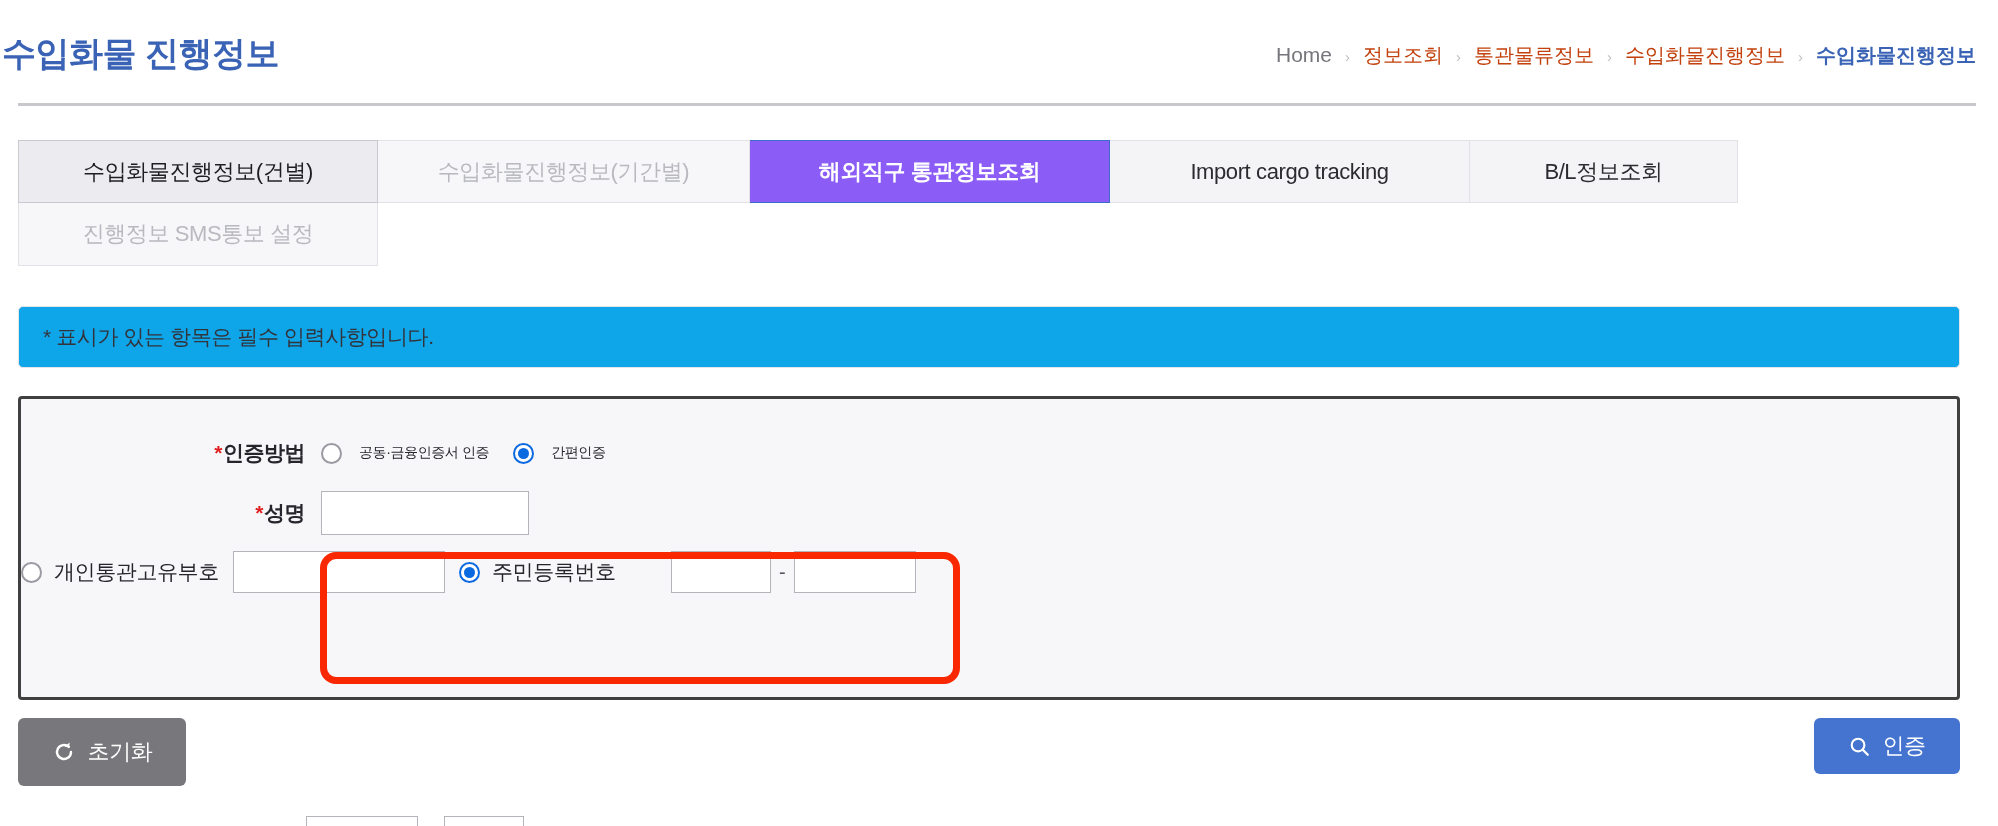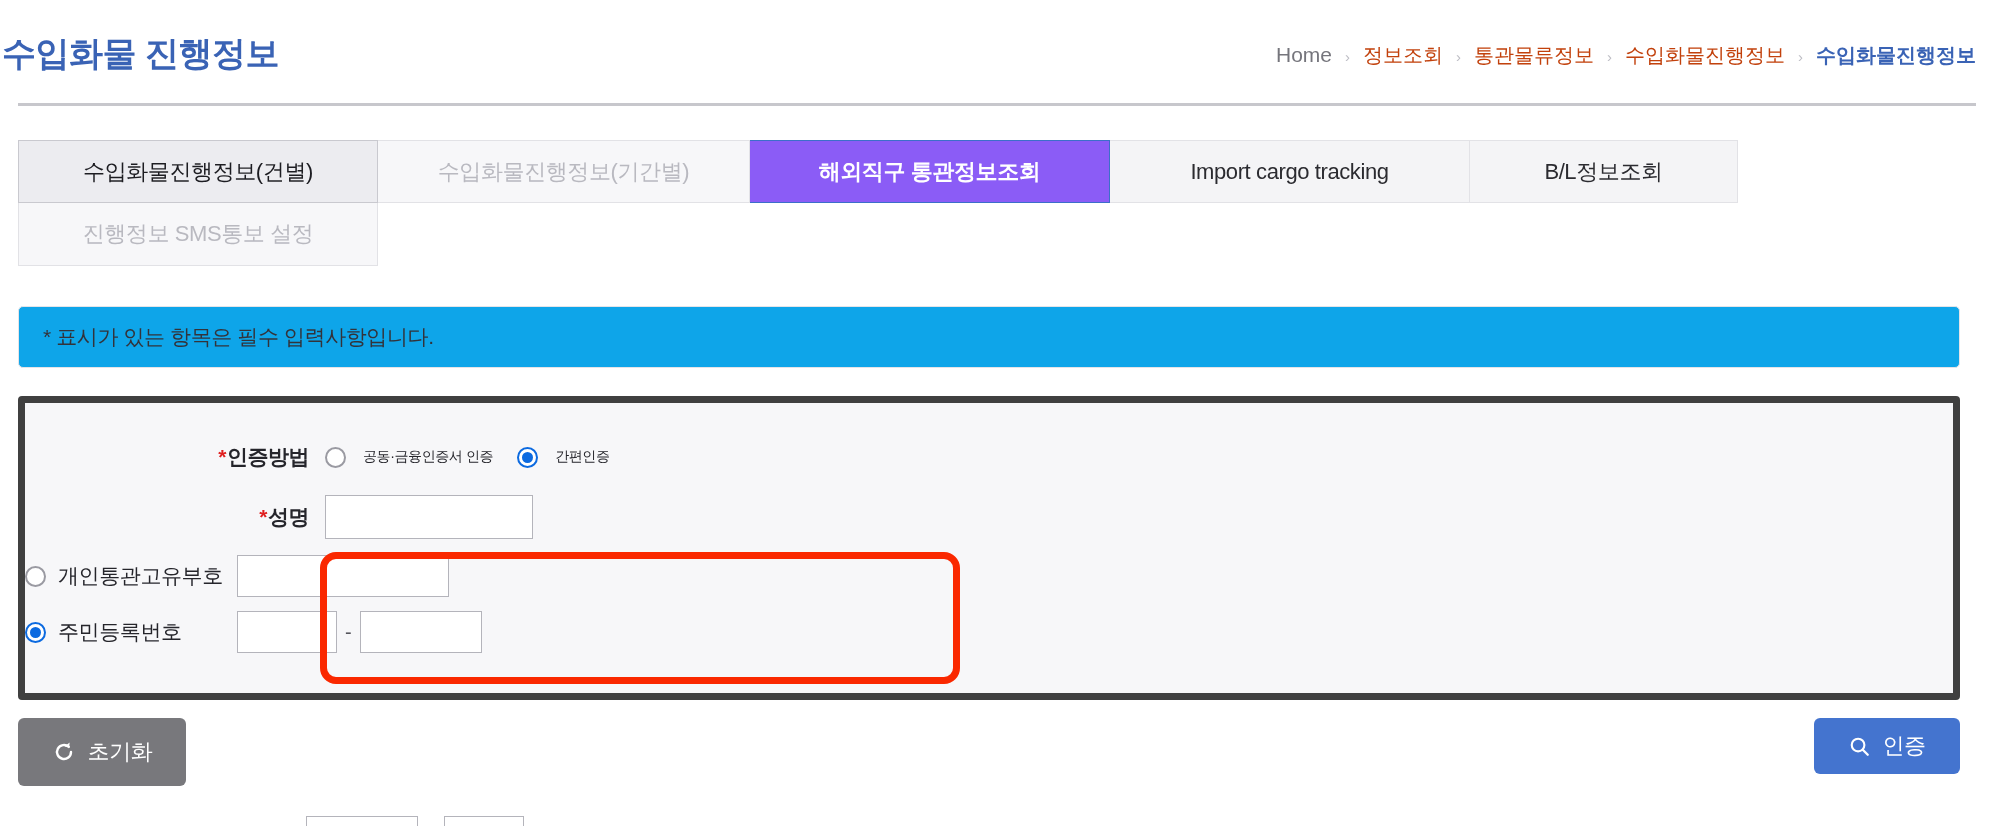--- a/index.html
+++ b/index.html
@@ -125,21 +125,21 @@
   }
 
   
   .form-panel {
     position: absolute;
     left: 18px;
     top: 396px;
     width: 1942px;
     height: 304px;
     background: #f7f7f9;
-    border: 7px solid #404040;
+    border: 3px solid #404040;
     border-radius: 4px;
   }
   .form-row {
     display: flex;
     align-items: center;
   }
   .form-label {
     width: 300px;
     text-align: right;
     padding-right: 16px;
@@ -229,21 +229,21 @@
     width: 640px;
     height: 132px;
     border: 7px solid #fa2800;
     border-radius: 16px;
     pointer-events: none;
     z-index: 5;
   }
 
   .search-rows {
     display: flex;
-    flex-direction: column;
+    flex-direction: row;
     gap: 14px;
   }
   .search-line {
     display: flex;
     align-items: center;
   }
   .search-line .lbl {
     width: 212px;
     display: inline-flex;
     align-items: center;

